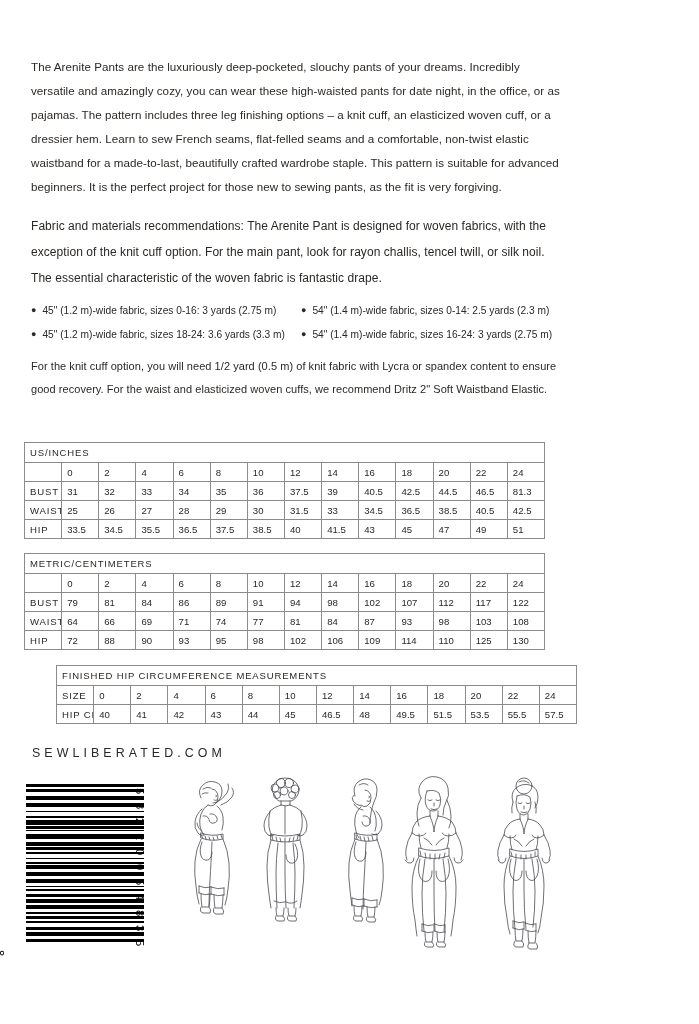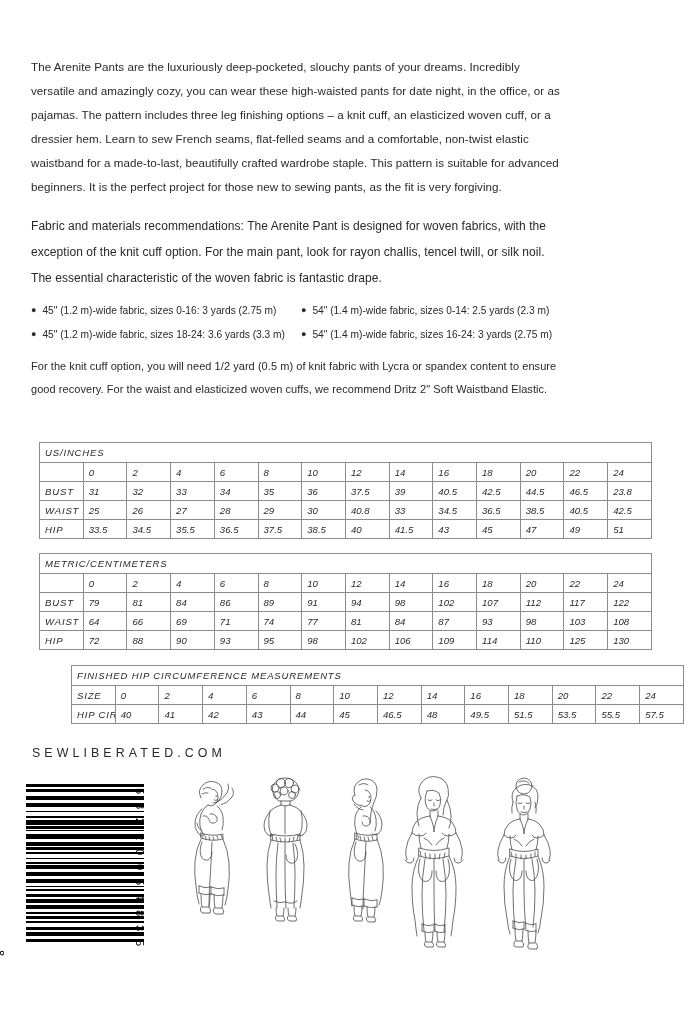--- a/index.html
+++ b/index.html
@@ -74,23 +74,22 @@
     display: inline-block;
     margin-right: 6px;
     font-size: 9px;
     line-height: 1;
     transform: translateY(-1px);
   }
 
   
   .tbl-wrap {
     position: absolute;
-    left: 39px;
-    width: 613px;
-    font-style: italic;
+    left: 24px;
+    width: 521px;
   }
   table.sz {
     border-collapse: collapse;
     width: 100%;
     table-layout: fixed;
     font-size: 9.6px;
     color: #2b2826;
   }
   table.sz td, table.sz th {
     border: 1px solid #8b8b8b;
@@ -249,31 +248,31 @@
             <td>33</td>
             <td>34</td>
             <td>35</td>
             <td>36</td>
             <td>37.5</td>
             <td>39</td>
             <td>40.5</td>
             <td>42.5</td>
             <td>44.5</td>
             <td>46.5</td>
-            <td>23.8</td>
+            <td>81.3</td>
           </tr>
           <tr>
             <td class="lbl" style="width: 49px;">WAIST</td>
             <td>25</td>
             <td>26</td>
             <td>27</td>
             <td>28</td>
             <td>29</td>
             <td>30</td>
-            <td>40.8</td>
+            <td>31.5</td>
             <td>33</td>
             <td>34.5</td>
             <td>36.5</td>
             <td>38.5</td>
             <td>40.5</td>
             <td>42.5</td>
           </tr>
           <tr>
             <td class="lbl" style="width: 49px;">HIP</td>
             <td>33.5</td>

